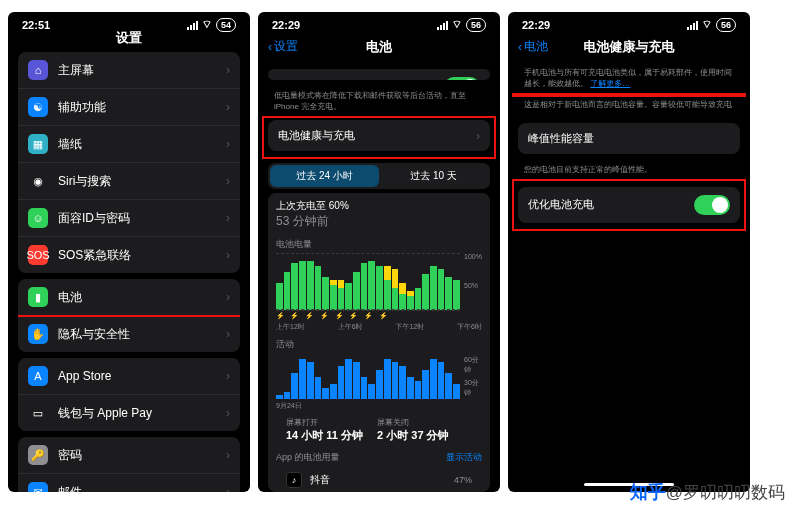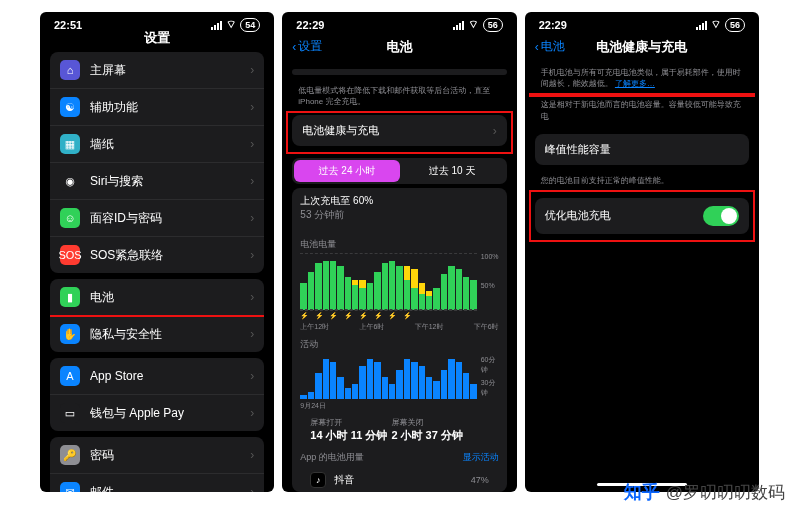--- a/index.html
+++ b/index.html
@@ -1,21 +1,21 @@
 <!DOCTYPE html>
 <html><head>
 <meta charset="utf-8">
 <style>
   * { box-sizing: border-box; margin: 0; padding: 0; }
   body {
     background: #fff;
     font-family: -apple-system, "Helvetica Neue", Arial, sans-serif;
     width: 799px; height: 514px; overflow: hidden; position: relative;
   }
-  .triptych { display: flex; gap: 8px; padding: 12px 40px; align-items: center; }
+  .triptych { display: flex; gap: 8px; padding: 12px 8px; align-items: center; }
   .phone {
     width: 242px; height: 480px; background: #000; border-radius: 6px;
     overflow: hidden; display: flex; flex-direction: column; color: #fff;
     font-size: 11px;
   }
   
   .status-bar {
     display: flex; justify-content: space-between; align-items: center;
     padding: 6px 14px 2px; font-size: 11px; font-weight: 600;
   }
@@ -71,25 +71,25 @@
     position: absolute; border: 2px solid #e11; pointer-events: none;
   }
   
   .segmented {
     display: flex; background: #1c1c1e; border-radius: 7px; margin: 6px 10px 0;
     padding: 2px; font-size: 10px;
   }
   .seg {
     flex: 1; text-align: center; padding: 4px 0; border-radius: 6px; color: #fff;
   }
-  .seg.active { background: #d946ef; }
+  .seg.active { background: #0c4a6e; }
   
   .chart-block { margin: 4px 10px 0; background: #1c1c1e; border-radius: 8px; padding: 6px 8px 4px; }
   .chart-title { font-size: 10px; color: #fff; }
-  .chart-sub { font-size: 10px; color: #8e8e93; margin-bottom: 16px; }
+  .chart-sub { font-size: 12px; color: #8e8e93; margin-bottom: 8px; }
   .chart-sec-label { font-size: 9px; color: #8e8e93; margin: 6px 0 2px; }
   .chart {
     height: 58px; display: flex; align-items: flex-end; gap: 1px;
     border-bottom: 1px dashed #3a3a3c; position: relative;
   }
   .chart .bar { flex: 1; display: flex; flex-direction: column; justify-content: flex-end; }
   .bar .seg-g { background: #30d158; width: 100%; }
   .bar .seg-y { background: #ffd60a; width: 100%; }
   .chart-grid {
     position: absolute; inset: 0; display: flex; flex-direction: column;
@@ -103,37 +103,37 @@
   }
   .xticks {
     display: flex; justify-content: space-between; font-size: 7px;
     color: #8e8e93; margin-top: 2px;
   }
   .bolts { display: flex; gap: 2px; font-size: 7px; color: #30d158; padding: 1px 0 0; }
   .bolts span.y { color: #ffd60a; }
   .chart2 { height: 46px; display: flex; align-items: flex-end; gap: 1px; position: relative; }
   .chart2 .bar2 { flex: 1; background: #0a84ff; }
   .stats-row {
-    display: flex; gap: 4px; padding: 6px 10px 0; font-size: 8px; color: #8e8e93;
+    display: flex; gap: 14px; padding: 6px 10px 0; font-size: 8px; color: #8e8e93;
   }
   .stats-row .stat b { display: block; color: #fff; font-size: 11px; font-weight: 600; }
   .app-usage {
     display: flex; align-items: center; gap: 8px; padding: 8px 10px 0;
     font-size: 10px;
   }
   .app-usage .pct { margin-left: auto; color: #8e8e93; font-size: 9px; }
   .tik-icon {
     width: 16px; height: 16px; background: #000; border: 1px solid #333;
     border-radius: 4px; display: flex; align-items: center; justify-content: center;
     font-size: 9px;
   }
   
   .watermark {
     position: absolute; right: 14px; bottom: 10px; color: #444;
-    font-size: 17px; display: flex; align-items: flex-end; gap: 6px;
+    font-size: 17px; display: flex; align-items: flex-end; gap: 0;
     font-weight: 500;
   }
   .zhihu-logo {
     color: #0a66ff; font-weight: 700; font-size: 18px;
     font-family: "PingFang SC", sans-serif;
   }
   .scroll { overflow: hidden; }
 </style>
 </head>
 <body>

